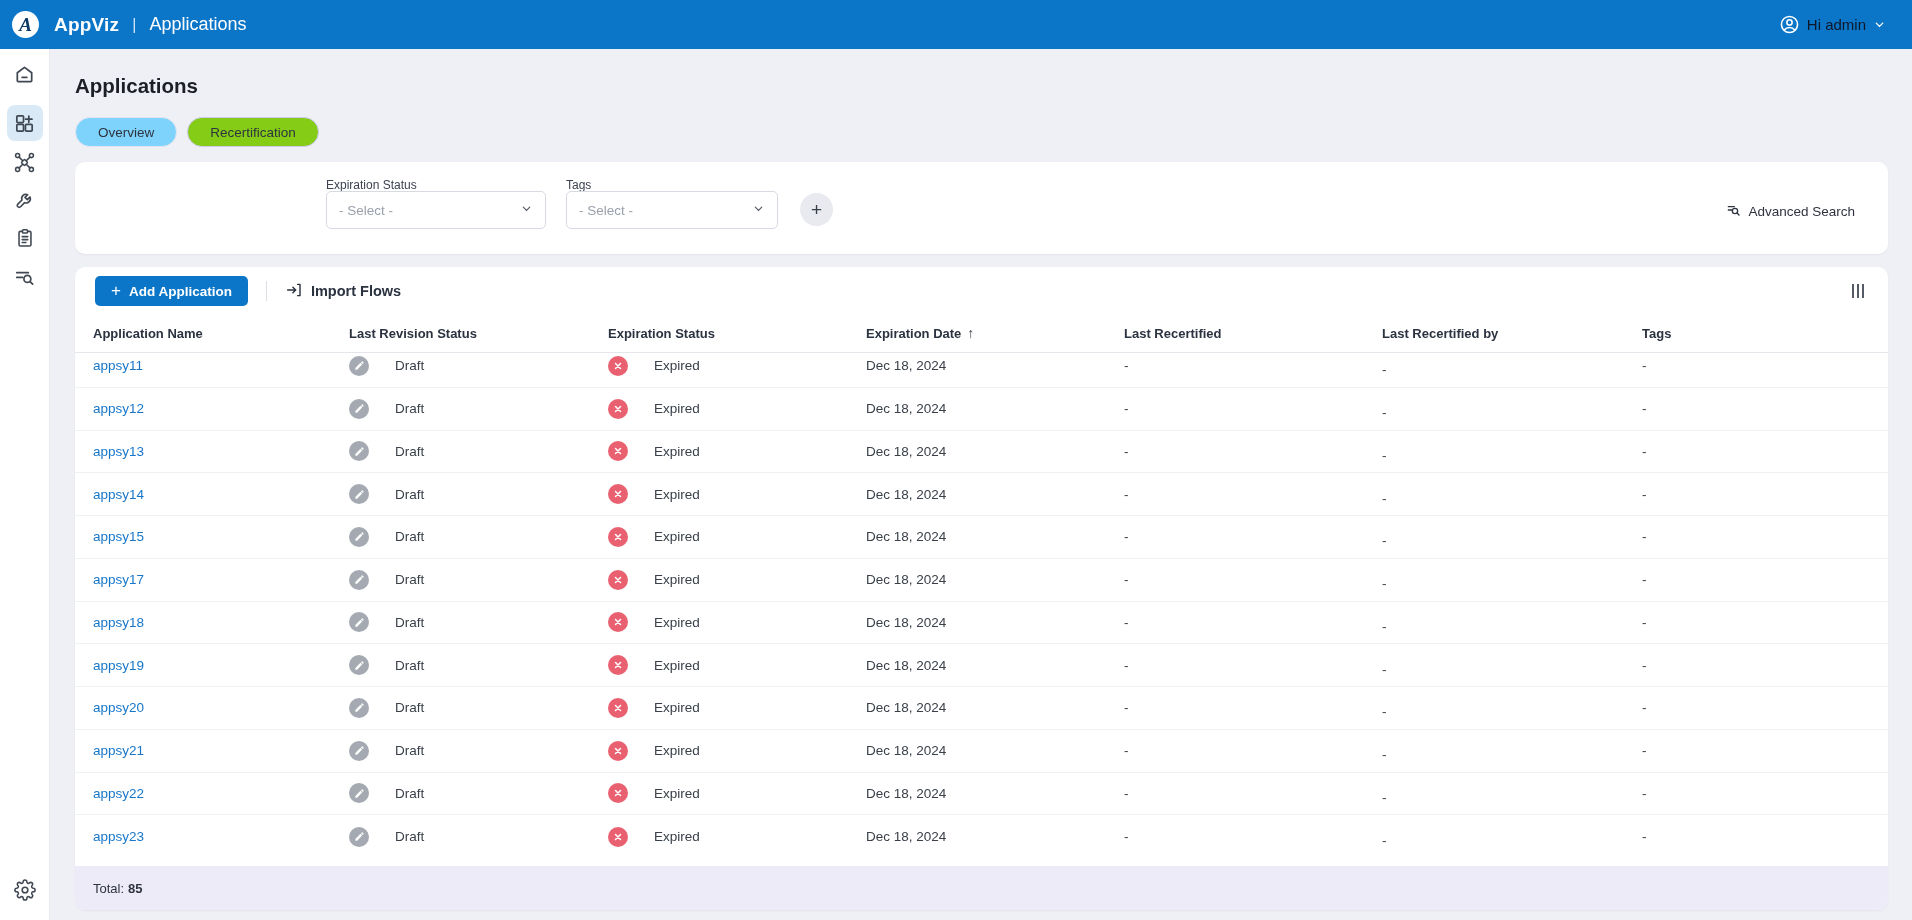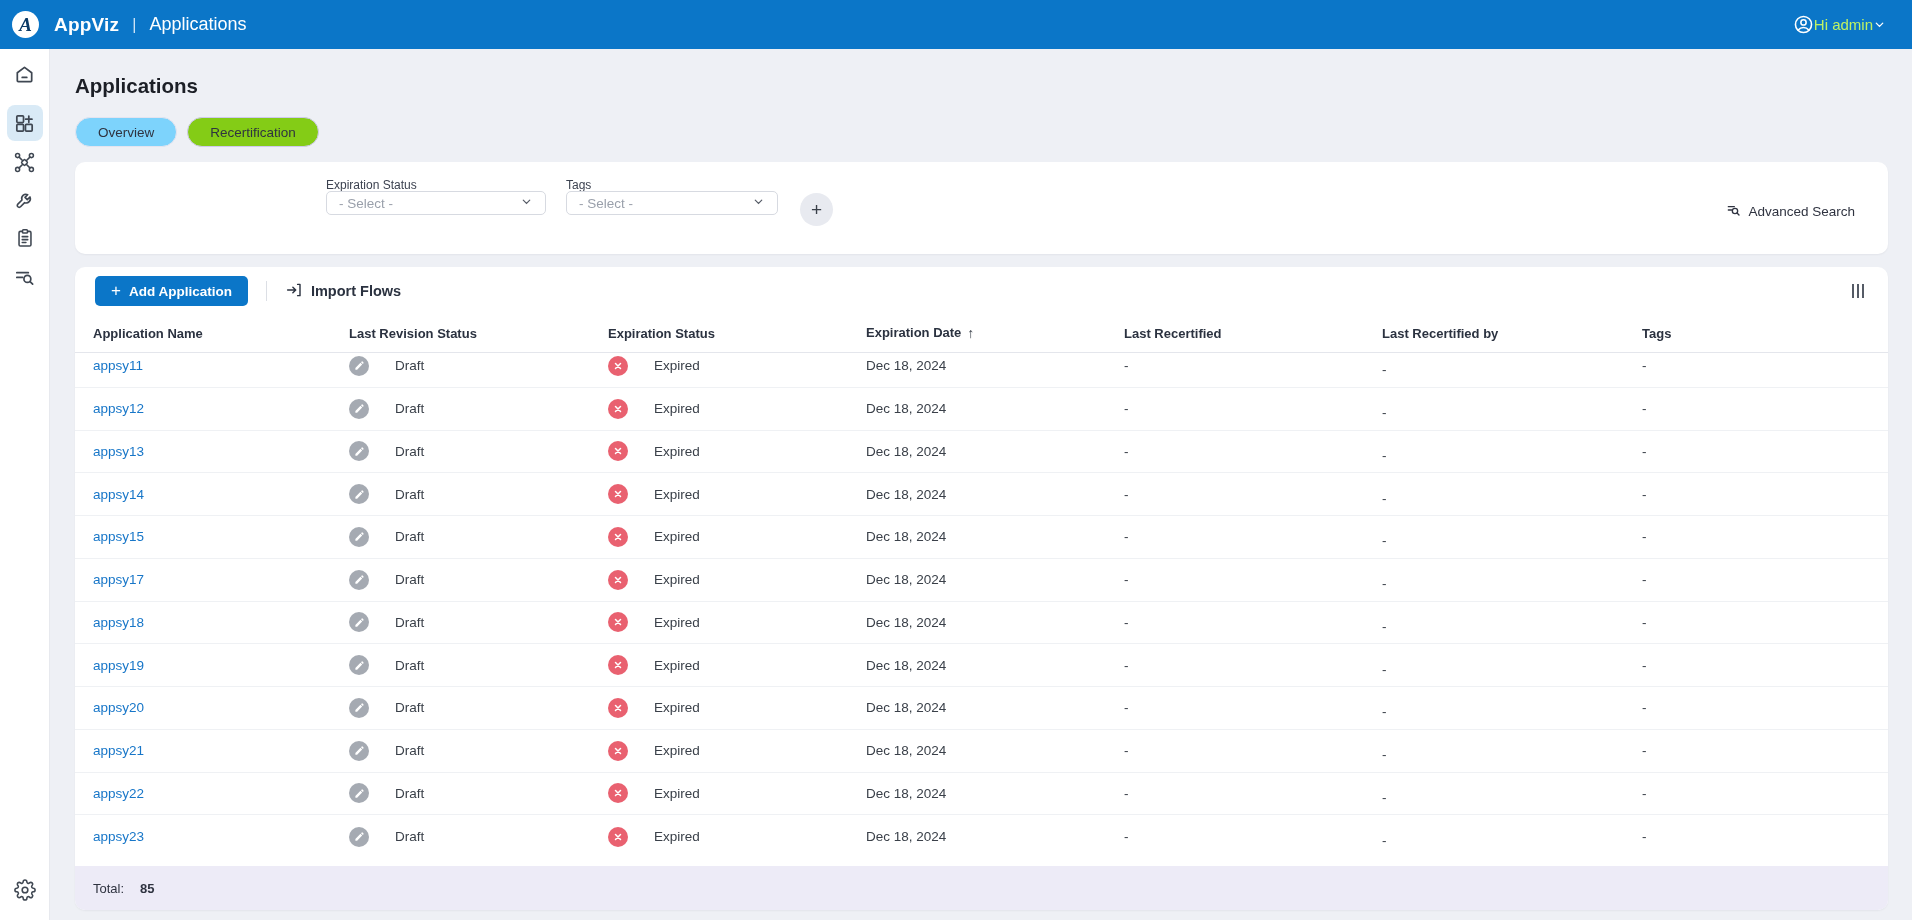--- a/index.html
+++ b/index.html
@@ -9,21 +9,21 @@
   
   .topbar { position:absolute; left:0; top:0; width:1912px; height:49px;
     background:#0b76c8; display:flex; align-items:center; justify-content:space-between; z-index:10; }
   .tb-left { display:flex; align-items:center; padding-left:12px; }
   .logo { width:27px; height:27px; border-radius:50%; background:#ffffff; display:flex;
     align-items:center; justify-content:center; font-weight:700; font-style:italic;
     font-family:"Liberation Serif", serif; font-size:19px; color:#0b3a66; margin-right:15px; }
   .brand { color:#fff; font-weight:700; font-size:19px; letter-spacing:.2px; }
   .tb-sep { color:#cfe4f5; font-size:16px; margin:0 13px; }
   .tb-page { color:#fff; font-size:18px; }
-  .tb-right { display:flex; align-items:center; margin-right:26px; color:#bef264;
+  .tb-right { display:flex; align-items:center; gap:7px; margin-right:26px; color:#0f172a;
     font-size:15px; cursor:pointer; }
   .tb-right svg { display:block; }
 
   
   .sidebar { position:absolute; left:0; top:49px; width:50px; height:871px; background:#ffffff;
     border-right:1px solid #e7e9ee; display:flex; flex-direction:column; align-items:center; z-index:9; }
   .sb-item { width:34px; height:34px; display:flex; align-items:center; justify-content:center;
     border-radius:8px; cursor:pointer; }
   .sb-item svg { display:block; }
   .sb-home { margin-top:8px; }
@@ -41,21 +41,21 @@
   
   .filter-panel { position:absolute; left:75px; top:162px; width:1813px; height:92px;
     background:#fff; border-radius:10px; box-shadow:0 1px 2px rgba(16,24,40,.05); }
   .search-box { position:absolute; left:20px; top:29px; width:212px; height:38px;
     border:1px solid #d7dae1; border-radius:5px; display:flex; align-items:center; }
   .search-box input { flex:1; border:none; outline:none; font-size:13.5px; padding:0 8px 0 12px;
     color:#3a4049; font-family:"Liberation Sans", sans-serif; background:transparent; }
   .search-box input::placeholder { color:#9aa0ab; }
   .search-box .mag { margin-right:10px; display:flex; }
   .fld-label { position:absolute; font-size:12px; color:#3c4250; }
-  .select { position:absolute; top:29px; height:24px; border:1px solid #d7dae1; border-radius:5px;
+  .select { position:absolute; top:29px; height:38px; border:1px solid #d7dae1; border-radius:5px;
     display:flex; align-items:center; justify-content:space-between; padding:0 12px;
     font-size:13.5px; color:#9aa0ab; cursor:pointer; background:#fff; }
   .plus-btn { position:absolute; left:725px; top:31px; width:33px; height:33px; border-radius:50%;
     background:#e8eaf0; border:none; font-size:19px; color:#3a4049; cursor:pointer;
     display:flex; align-items:center; justify-content:center; line-height:1;
     font-family:"Liberation Sans", sans-serif; }
   .adv-search { position:absolute; right:33px; top:40px; display:flex; align-items:center; gap:6px;
     font-size:13.5px; color:#2f3340; cursor:pointer; }
 
   
@@ -72,37 +72,37 @@
     font-size:14.5px; font-weight:700; color:#2b3240; cursor:pointer;
     font-family:"Liberation Sans", sans-serif; }
   .cols-btn { margin-left:auto; background:none; border:none; display:flex; gap:2.5px; cursor:pointer;
     padding:4px; }
   .cols-btn i { width:2.5px; height:14px; background:#555b66; display:block; }
 
   .grid-row { display:grid; grid-template-columns:256px 259px 258px 258px 258px 260px auto;
     padding-left:18px; align-items:center; }
   .thead { position:absolute; top:47px; left:0; width:100%; height:39px;
     border-bottom:1px solid #e4e6ec; font-size:13px; font-weight:700; color:#2b3240; }
-  .thead .th { display:flex; align-items:flex-start; gap:6px; }
+  .thead .th { display:flex; align-items:flex-end; gap:6px; }
   .sort-arrow { font-size:14px; color:#3a4049; }
   .tbody { position:absolute; top:78px; left:0; width:100%; }
   .row { height:42.75px; border-bottom:1px solid #eff1f4; font-size:13.5px; color:#3a4049; }
   .row:last-child { border-bottom:none; }
   .app-link { color:#1776c8; text-decoration:none; cursor:pointer; }
   .status { display:flex; align-items:center; gap:26px; }
   .badge { width:20px; height:20px; border-radius:50%; display:flex; align-items:center;
     justify-content:center; flex:0 0 auto; }
   .badge.draft { background:#a5aab2; }
   .badge.expired { background:#e96170; }
   .dash-low { position:relative; top:4px; }
 
   .tfoot { position:absolute; left:0; bottom:0; width:100%; height:44px; background:#edebf7;
     border-radius:0 0 10px 10px; display:flex; align-items:center; padding-left:18px;
     font-size:13px; color:#2f3340; }
-  .tfoot b { margin-left:16px; font-weight:700; }
+  .tfoot b { margin-left:4px; font-weight:700; }
 </style>
 </head>
 <body>
 
 <header class="topbar">
   <div class="tb-left">
     <div class="logo">
       <span>A</span>
     </div>
     <span class="brand">AppViz</span>

